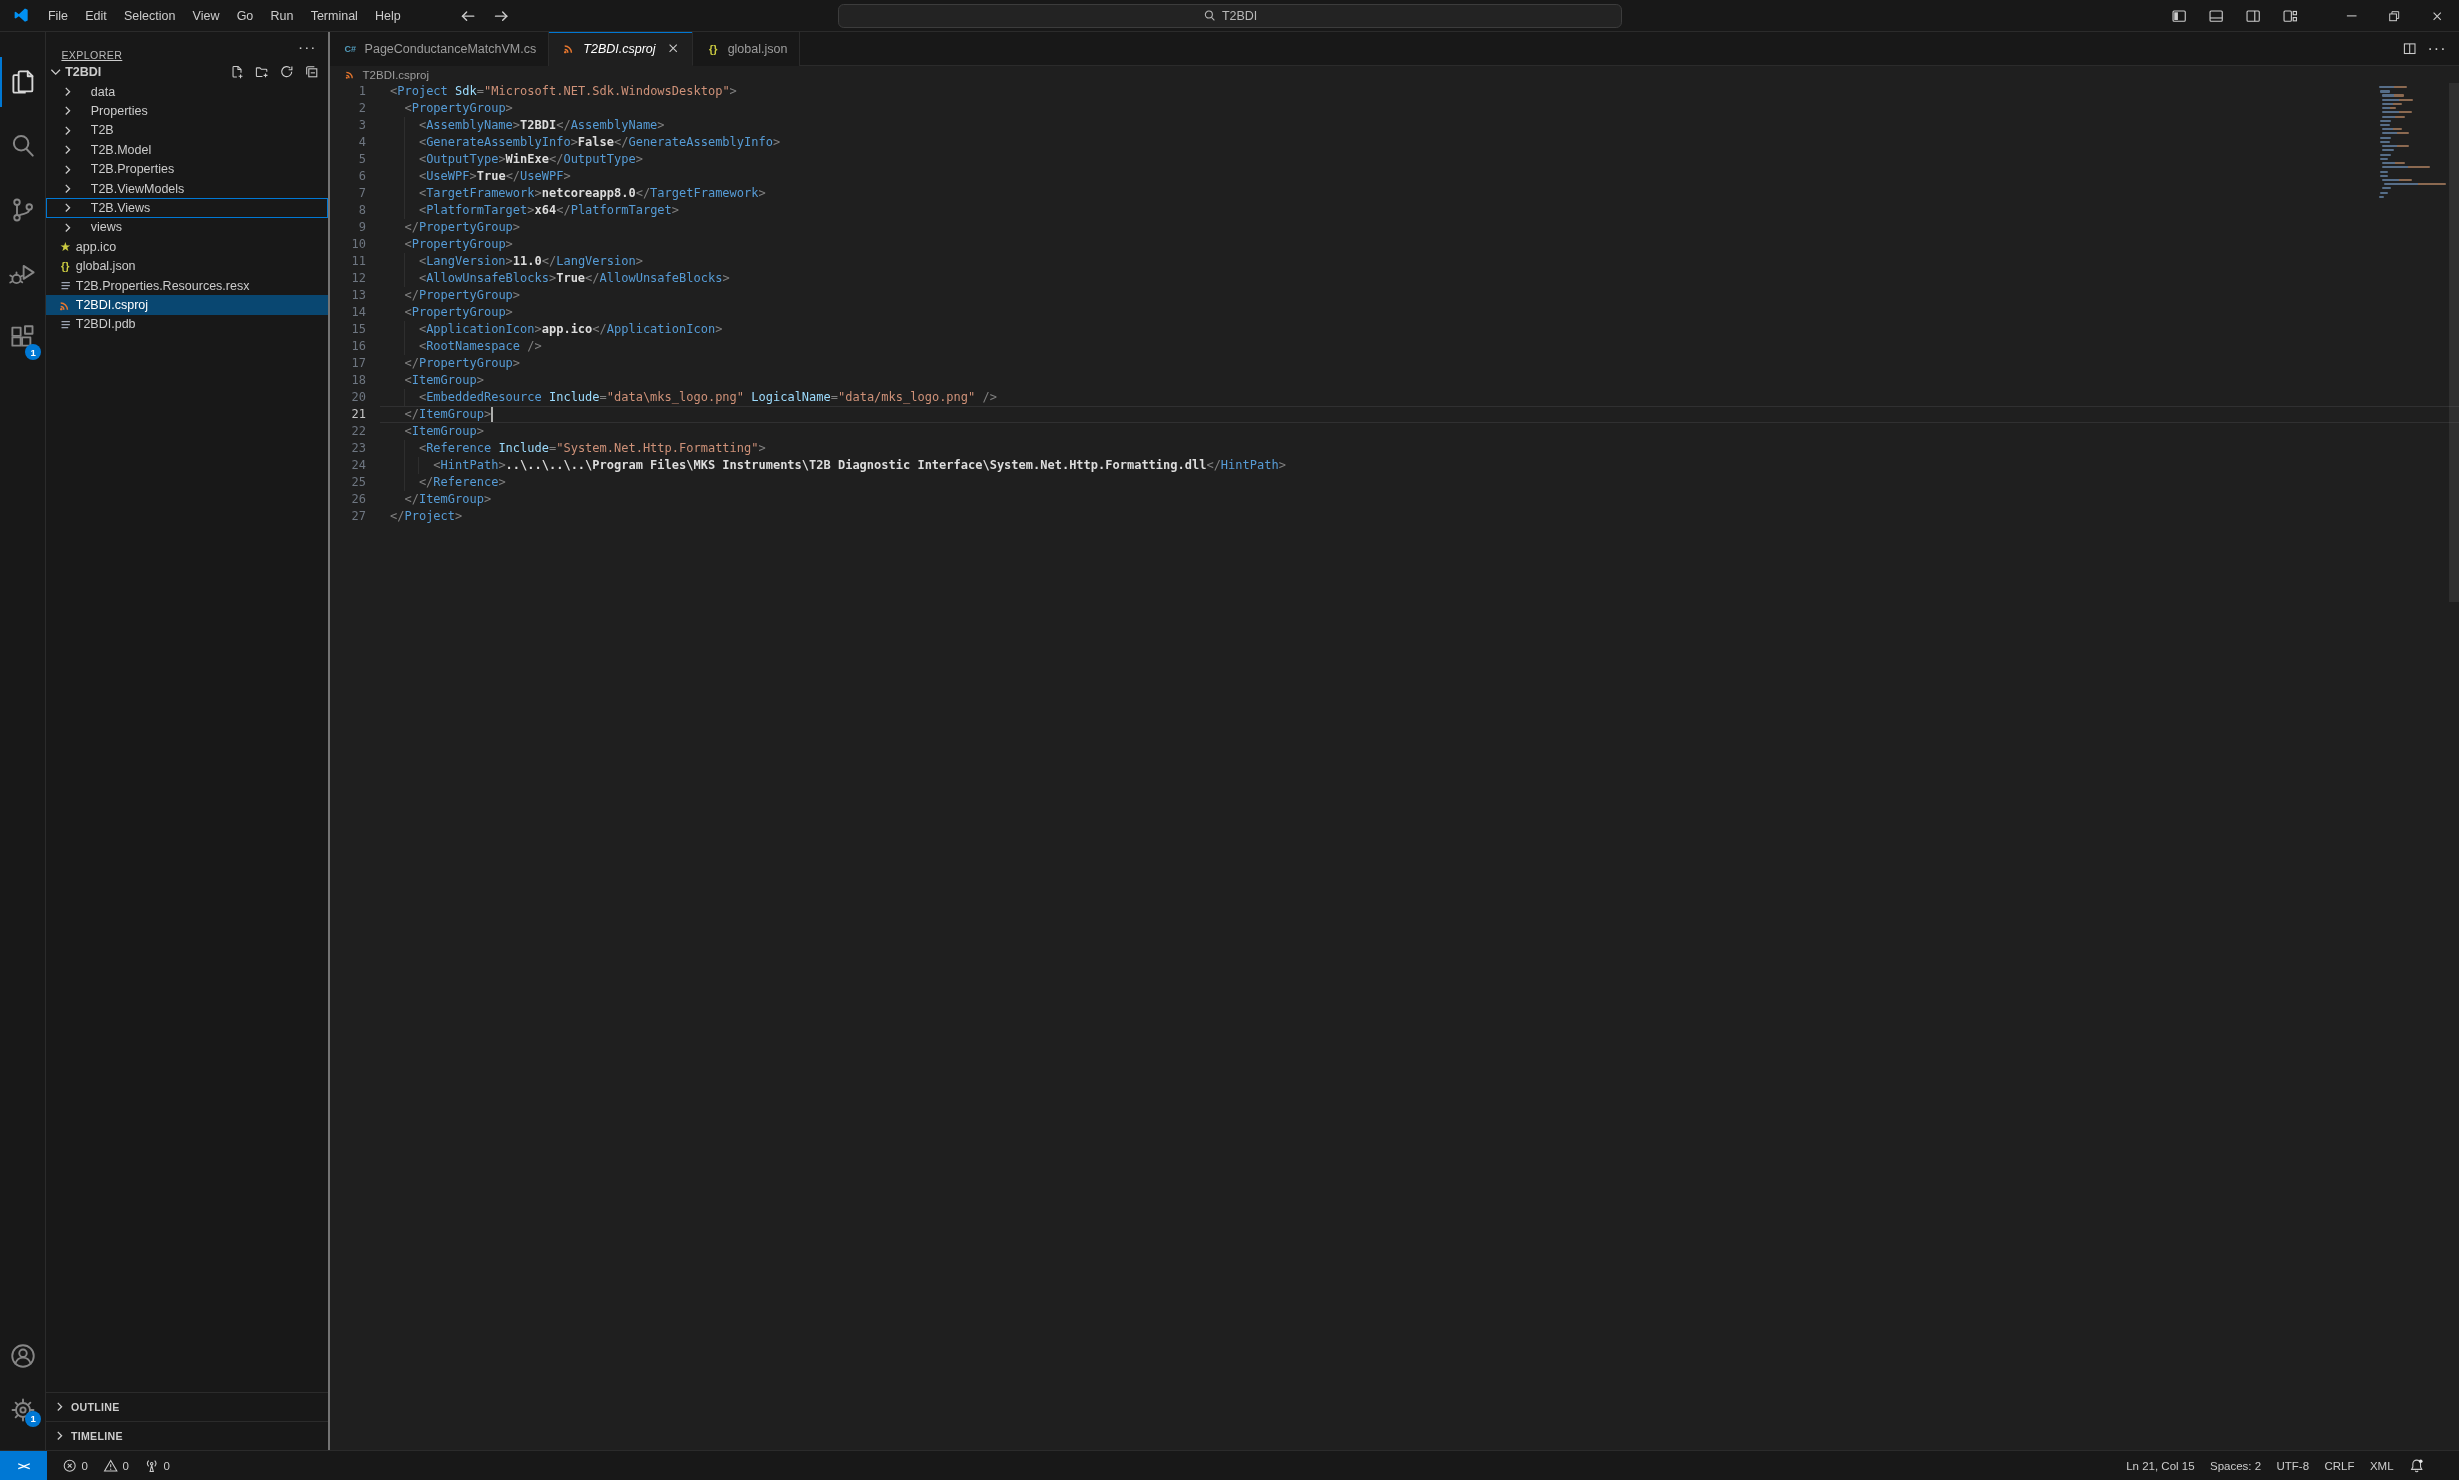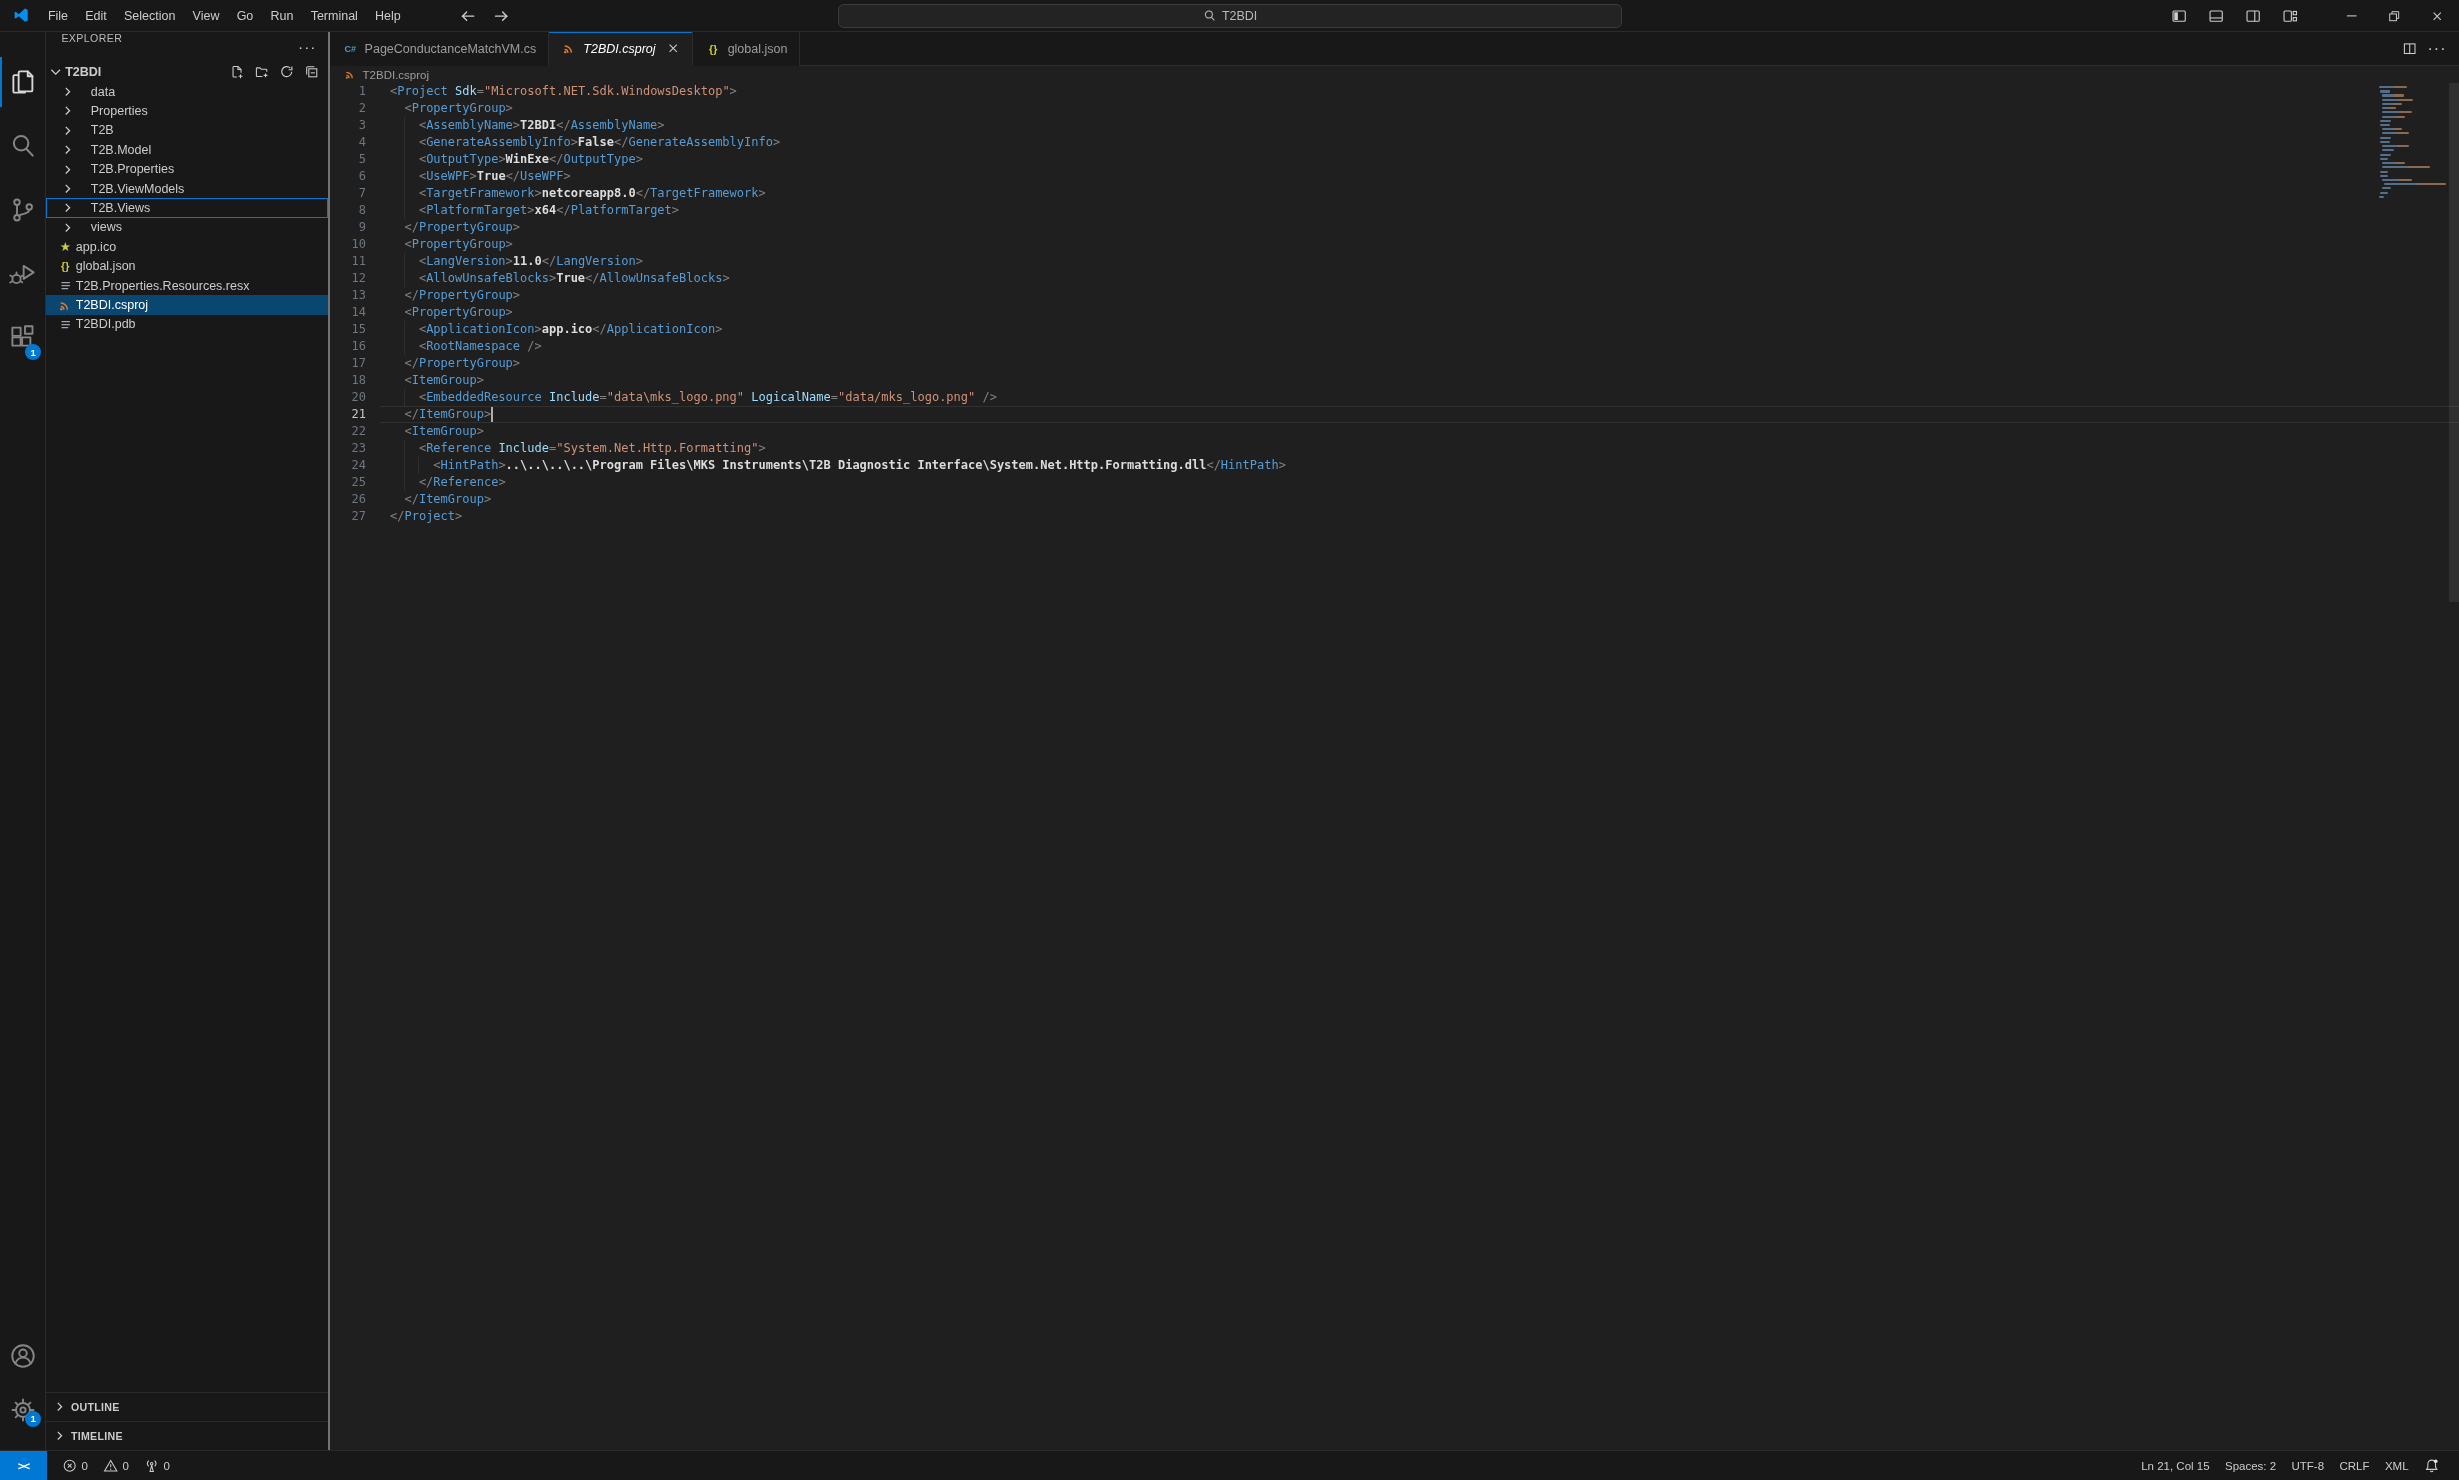--- a/index.html
+++ b/index.html
@@ -47,21 +47,21 @@
   .ab-item.active::before { content:""; position:absolute; left:0; top:6.7px; bottom:6.7px; width:1.9px; background:#0078d4; }
   .ab-item svg { width:30px; height:30px; }
   .ab-badge {
     position:absolute; right:3.8px; bottom:9.6px; min-width:16.3px; height:16.3px; border-radius:8.6px;
     background:#0078d4; color:#ffffff; font-size:9.6px; font-weight:bold;
     display:flex; align-items:center; justify-content:center; padding:0 3.8px;
   }
 
   
   .sidebar { position:absolute; left:46px; top:32px; bottom:30px; width:282px; background:#181818; }
-  .pane-header { position:absolute; left:0; top:0; right:0; height:29px; display:flex; align-items:flex-start; }
+  .pane-header { position:absolute; left:0; top:0; right:0; height:29px; display:flex; align-items:flex-end;text-decoration:underline; }
   .pane-title { margin-left:15.4px; font-size:10.6px; letter-spacing:0.4px; color:#bbbbbb; }
   .pane-more { position:absolute; right:11.5px; top:0; height:29px; display:flex; align-items:center; color:#cccccc; font-size:15.4px; letter-spacing:1px; }
   .root-row { position:absolute; left:0; top:29px; right:0; height:21px; display:flex; align-items:center; color:#cccccc; }
   .root-chevron { margin-left:1.9px; width:15.4px; height:15.4px; }
   .root-label { font-size:12.5px; font-weight:bold; margin-left:1.9px; }
   .root-actions { position:absolute; right:7.7px; display:flex; gap:7.7px; }
   .root-actions .act { width:17.3px; height:17.3px; display:flex; align-items:center; justify-content:center; color:#cccccc; }
   .tree { position:absolute; left:0; top:50px; right:0; }
   .tree-item { position:relative; height:19.4px; display:flex; align-items:center; font-size:12.5px; color:#cccccc; }
   .tree-item .chev { margin-left:14.4px; width:15.4px; height:15.4px; color:#cccccc; flex:0 0 auto; }
@@ -107,21 +107,21 @@
   .tk-txt { color:#dcdcdc; font-weight:600; }
 
   .minimap { position:absolute; right:11.5px; top:2.9px; width:69px; }
   .mm-line { position:absolute; height:2.5px; border-radius:1px; }
   .scrollstrip { position:absolute; right:0; top:0; width:9.6px; height:519px; background:rgba(121,121,121,0.18); }
 
   
   .statusbar { position:absolute; left:0; bottom:0; width:2459px; height:30px; background:#181818; border-top:1px solid #2b2b2b; display:flex; align-items:center; font-size:11.5px; color:#cccccc; }
   .sb-remote { width:47px; height:30px; background:#0078d4; color:#ffffff; display:flex; align-items:center; justify-content:center; font-weight:bold; font-size:11.5px; letter-spacing:-1px; }
   .sb-left { display:flex; align-items:center; margin-left:7.7px; }
-  .sb-right { margin-left:auto; display:flex; align-items:center; padding-right:12px; }
+  .sb-right { margin-left:auto; display:flex; align-items:center; padding-right:27px; }
   .sb-item { display:flex; align-items:center; gap:3.8px; padding:0 7.7px; height:30px; }
   .sb-item svg { width:15.4px; height:15.4px; }
 </style>
 </head>
 <body>
 
 <div class="window">
 
   <div class="titlebar">
     <span class="vscode-logo">

